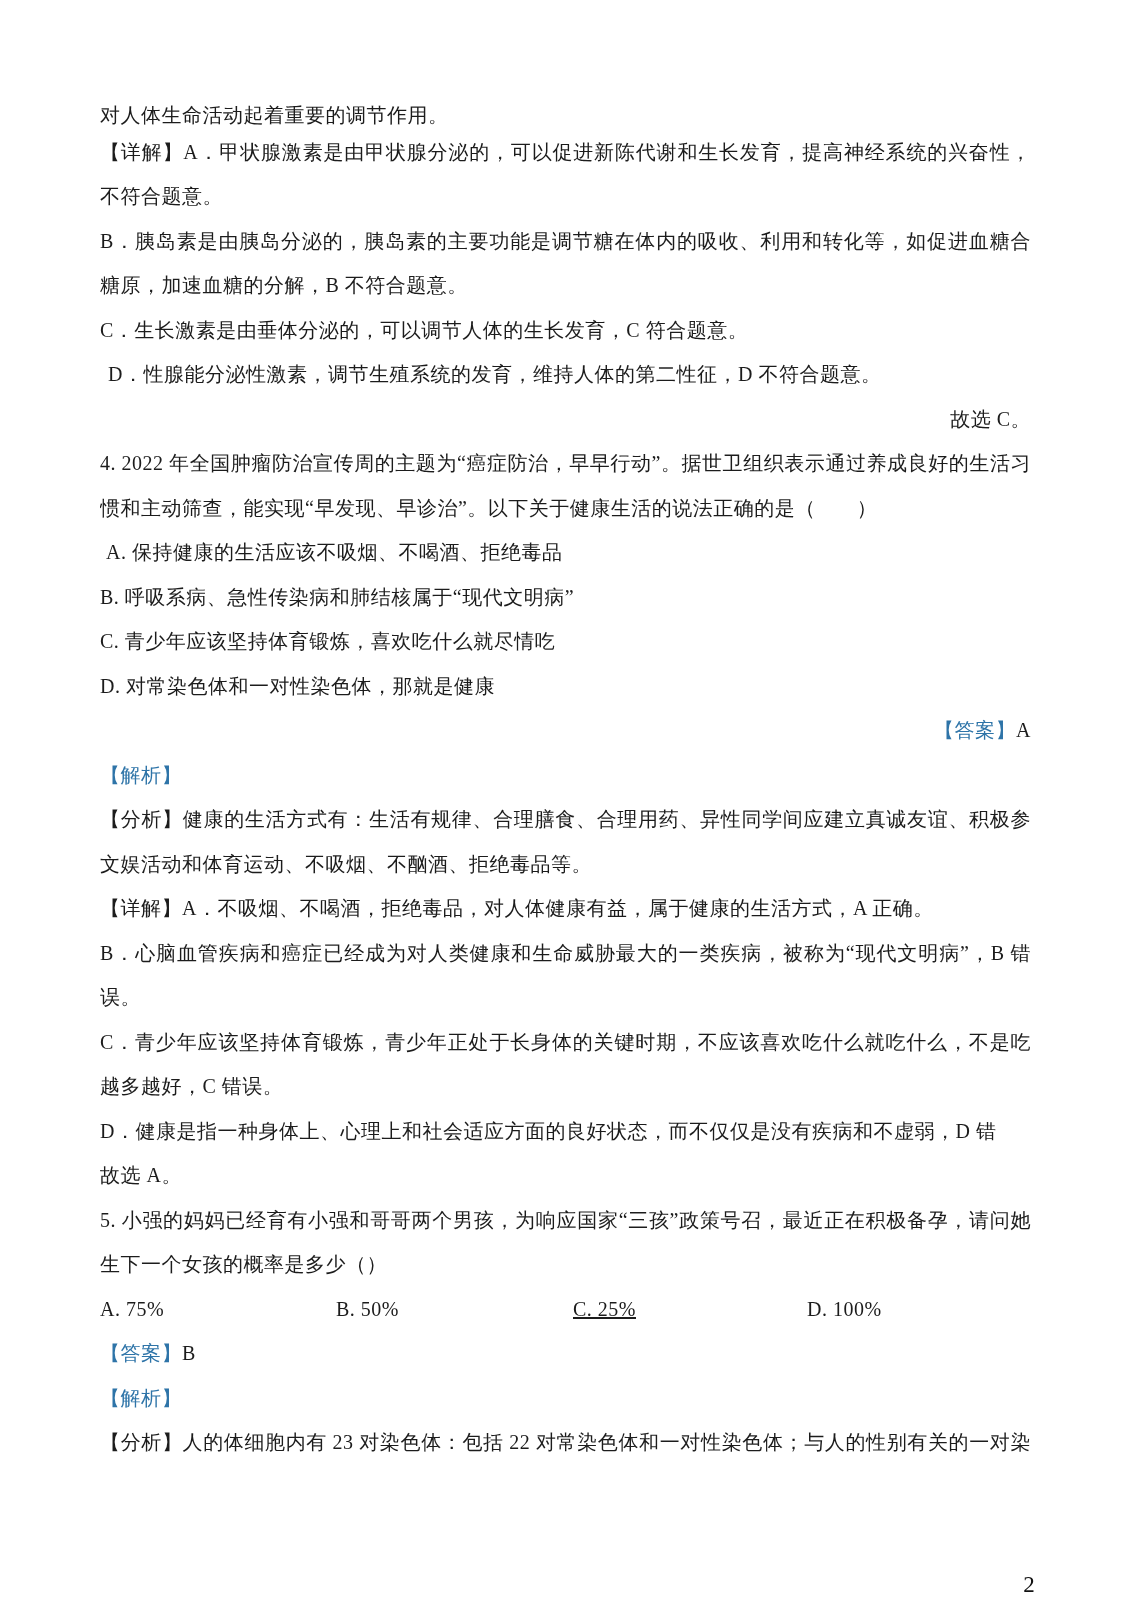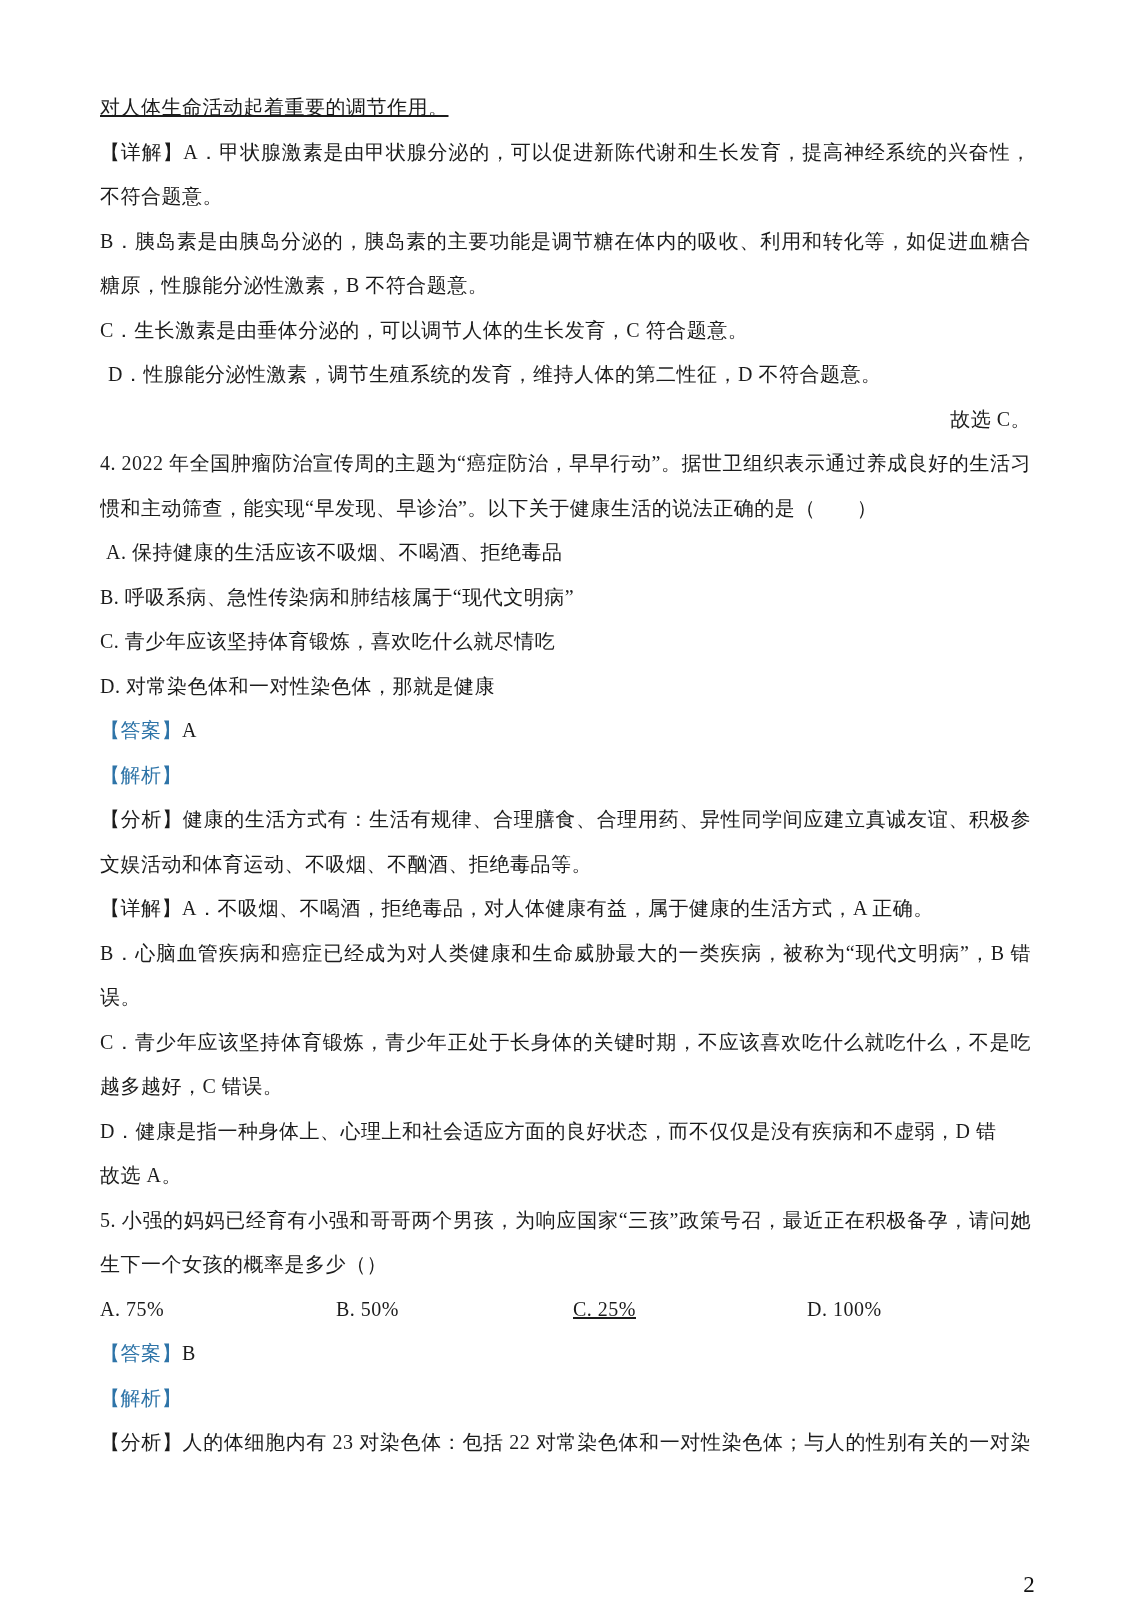--- a/index.html
+++ b/index.html
@@ -36,35 +36,35 @@
     position:absolute;left:1014px;top:1572px;width:30px;
     font-size:23px;text-align:center;color:#111;
   }
 </style>
 </head>
 <body>
 
 <div id="page">
 
   <div id="lines">
-      <div class="ln" style="top: 93px; text-decoration: underline;"><span>对人体生命活动起着重要的调节作用。</span></div>
+      <div class="ln" style="top: 101px;"><span>对人体生命活动起着重要的调节作用。</span></div>
       <div class="ln full" style="top: 137.5px;"><span>【详解】A．甲状腺激素是由甲状腺分泌的，可以促进新陈代谢和生长发育，提高神经系统的兴奋性，A</span></div>
       <div class="ln" style="top: 182px;"><span>不符合题意。</span></div>
       <div class="ln full" style="top: 226.5px;"><span>B．胰岛素是由胰岛分泌的，胰岛素的主要功能是调节糖在体内的吸收、利用和转化等，如促进血糖合成</span></div>
-      <div class="ln" style="top: 271px;"><span>糖原，性腺能分泌性激素，B 不符合题意。</span></div>
+      <div class="ln" style="top: 271px;"><span>糖原，加速血糖的分解，B 不符合题意。</span></div>
       <div class="ln" style="top: 315.5px;"><span>C．生长激素是由垂体分泌的，可以调节人体的生长发育，C 符合题意。</span></div>
       <div class="ln" style="top: 360px; margin-left: 8px;"><span>D．性腺能分泌性激素，调节生殖系统的发育，维持人体的第二性征，D 不符合题意。</span></div>
       <div class="ln" style="top: 404.5px; text-align: right;"><span>故选 C。</span></div>
       <div class="ln full" style="top: 449px;"><span>4. 2022 年全国肿瘤防治宣传周的主题为“癌症防治，早早行动”。据世卫组织表示通过养成良好的生活习</span></div>
       <div class="ln" style="top: 493.5px;"><span>惯和主动筛查，能实现“早发现、早诊治”。以下关于健康生活的说法正确的是（　　）</span></div>
       <div class="ln" style="top: 538px; margin-left: 6px;"><span>A. 保持健康的生活应该不吸烟、不喝酒、拒绝毒品</span></div>
       <div class="ln" style="top: 582.5px;"><span>B. 呼吸系病、急性传染病和肺结核属于“现代文明病”</span></div>
       <div class="ln" style="top: 627px;"><span>C. 青少年应该坚持体育锻炼，喜欢吃什么就尽情吃</span></div>
       <div class="ln" style="top: 671.5px;"><span>D. 对常染色体和一对性染色体，那就是健康</span></div>
-      <div class="ln" style="top: 716px;"><span class="blue">【答案】</span><span>A</span></div>
+      <div class="ln" style="top: 716px; text-align: right;"><span class="blue">【答案】</span><span>A</span></div>
       <div class="ln" style="top: 760.5px;"><span class="blue">【解析】</span></div>
       <div class="ln full" style="top: 805px;"><span>【分析】健康的生活方式有：生活有规律、合理膳食、合理用药、异性同学间应建立真诚友谊、积极参加</span></div>
       <div class="ln" style="top: 849.5px;"><span>文娱活动和体育运动、不吸烟、不酗酒、拒绝毒品等。</span></div>
       <div class="ln" style="top: 894px;"><span>【详解】A．不吸烟、不喝酒，拒绝毒品，对人体健康有益，属于健康的生活方式，A 正确。</span></div>
       <div class="ln full" style="top: 938.5px;"><span>B．心脑血管疾病和癌症已经成为对人类健康和生命威胁最大的一类疾病，被称为“现代文明病”，B 错</span></div>
       <div class="ln" style="top: 983px;"><span>误。</span></div>
       <div class="ln full" style="top: 1027.5px;"><span>C．青少年应该坚持体育锻炼，青少年正处于长身体的关键时期，不应该喜欢吃什么就吃什么，不是吃得</span></div>
       <div class="ln" style="top: 1072px;"><span>越多越好，C 错误。</span></div>
       <div class="ln" style="top: 1116.5px;"><span>D．健康是指一种身体上、心理上和社会适应方面的良好状态，而不仅仅是没有疾病和不虚弱，D 错误。</span></div>
       <div class="ln" style="top: 1161px;"><span>故选 A。</span></div>

